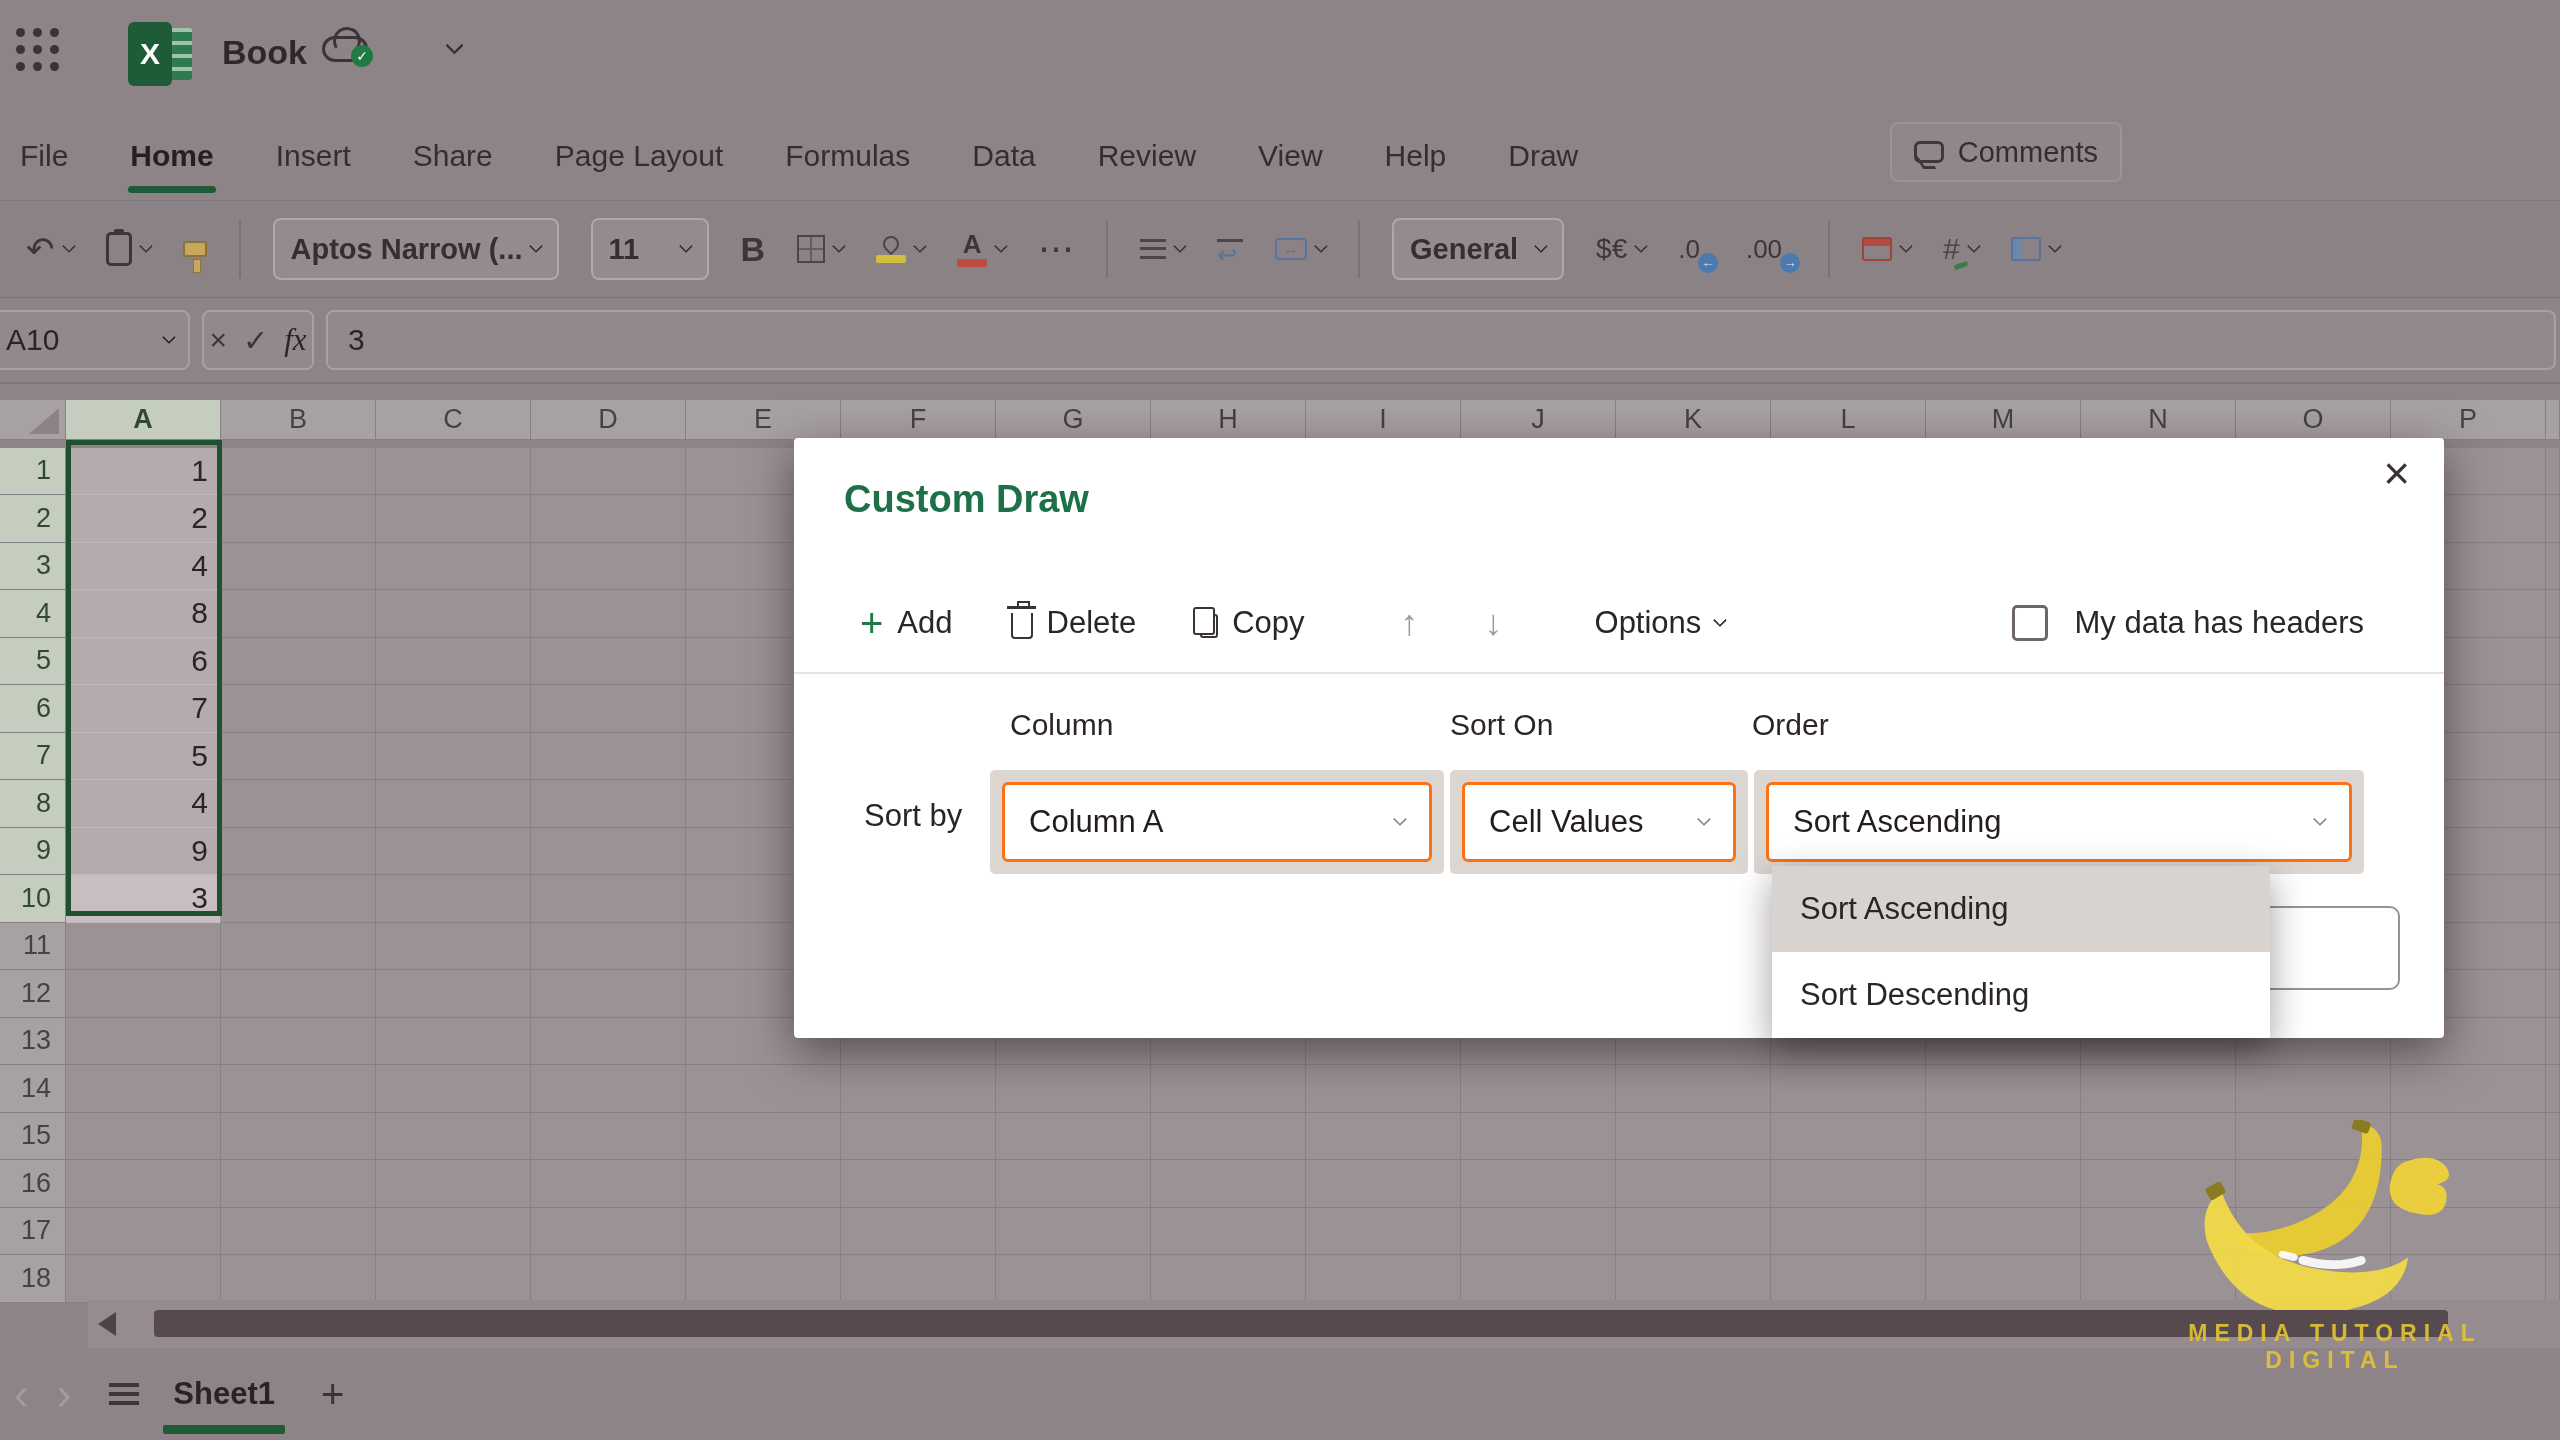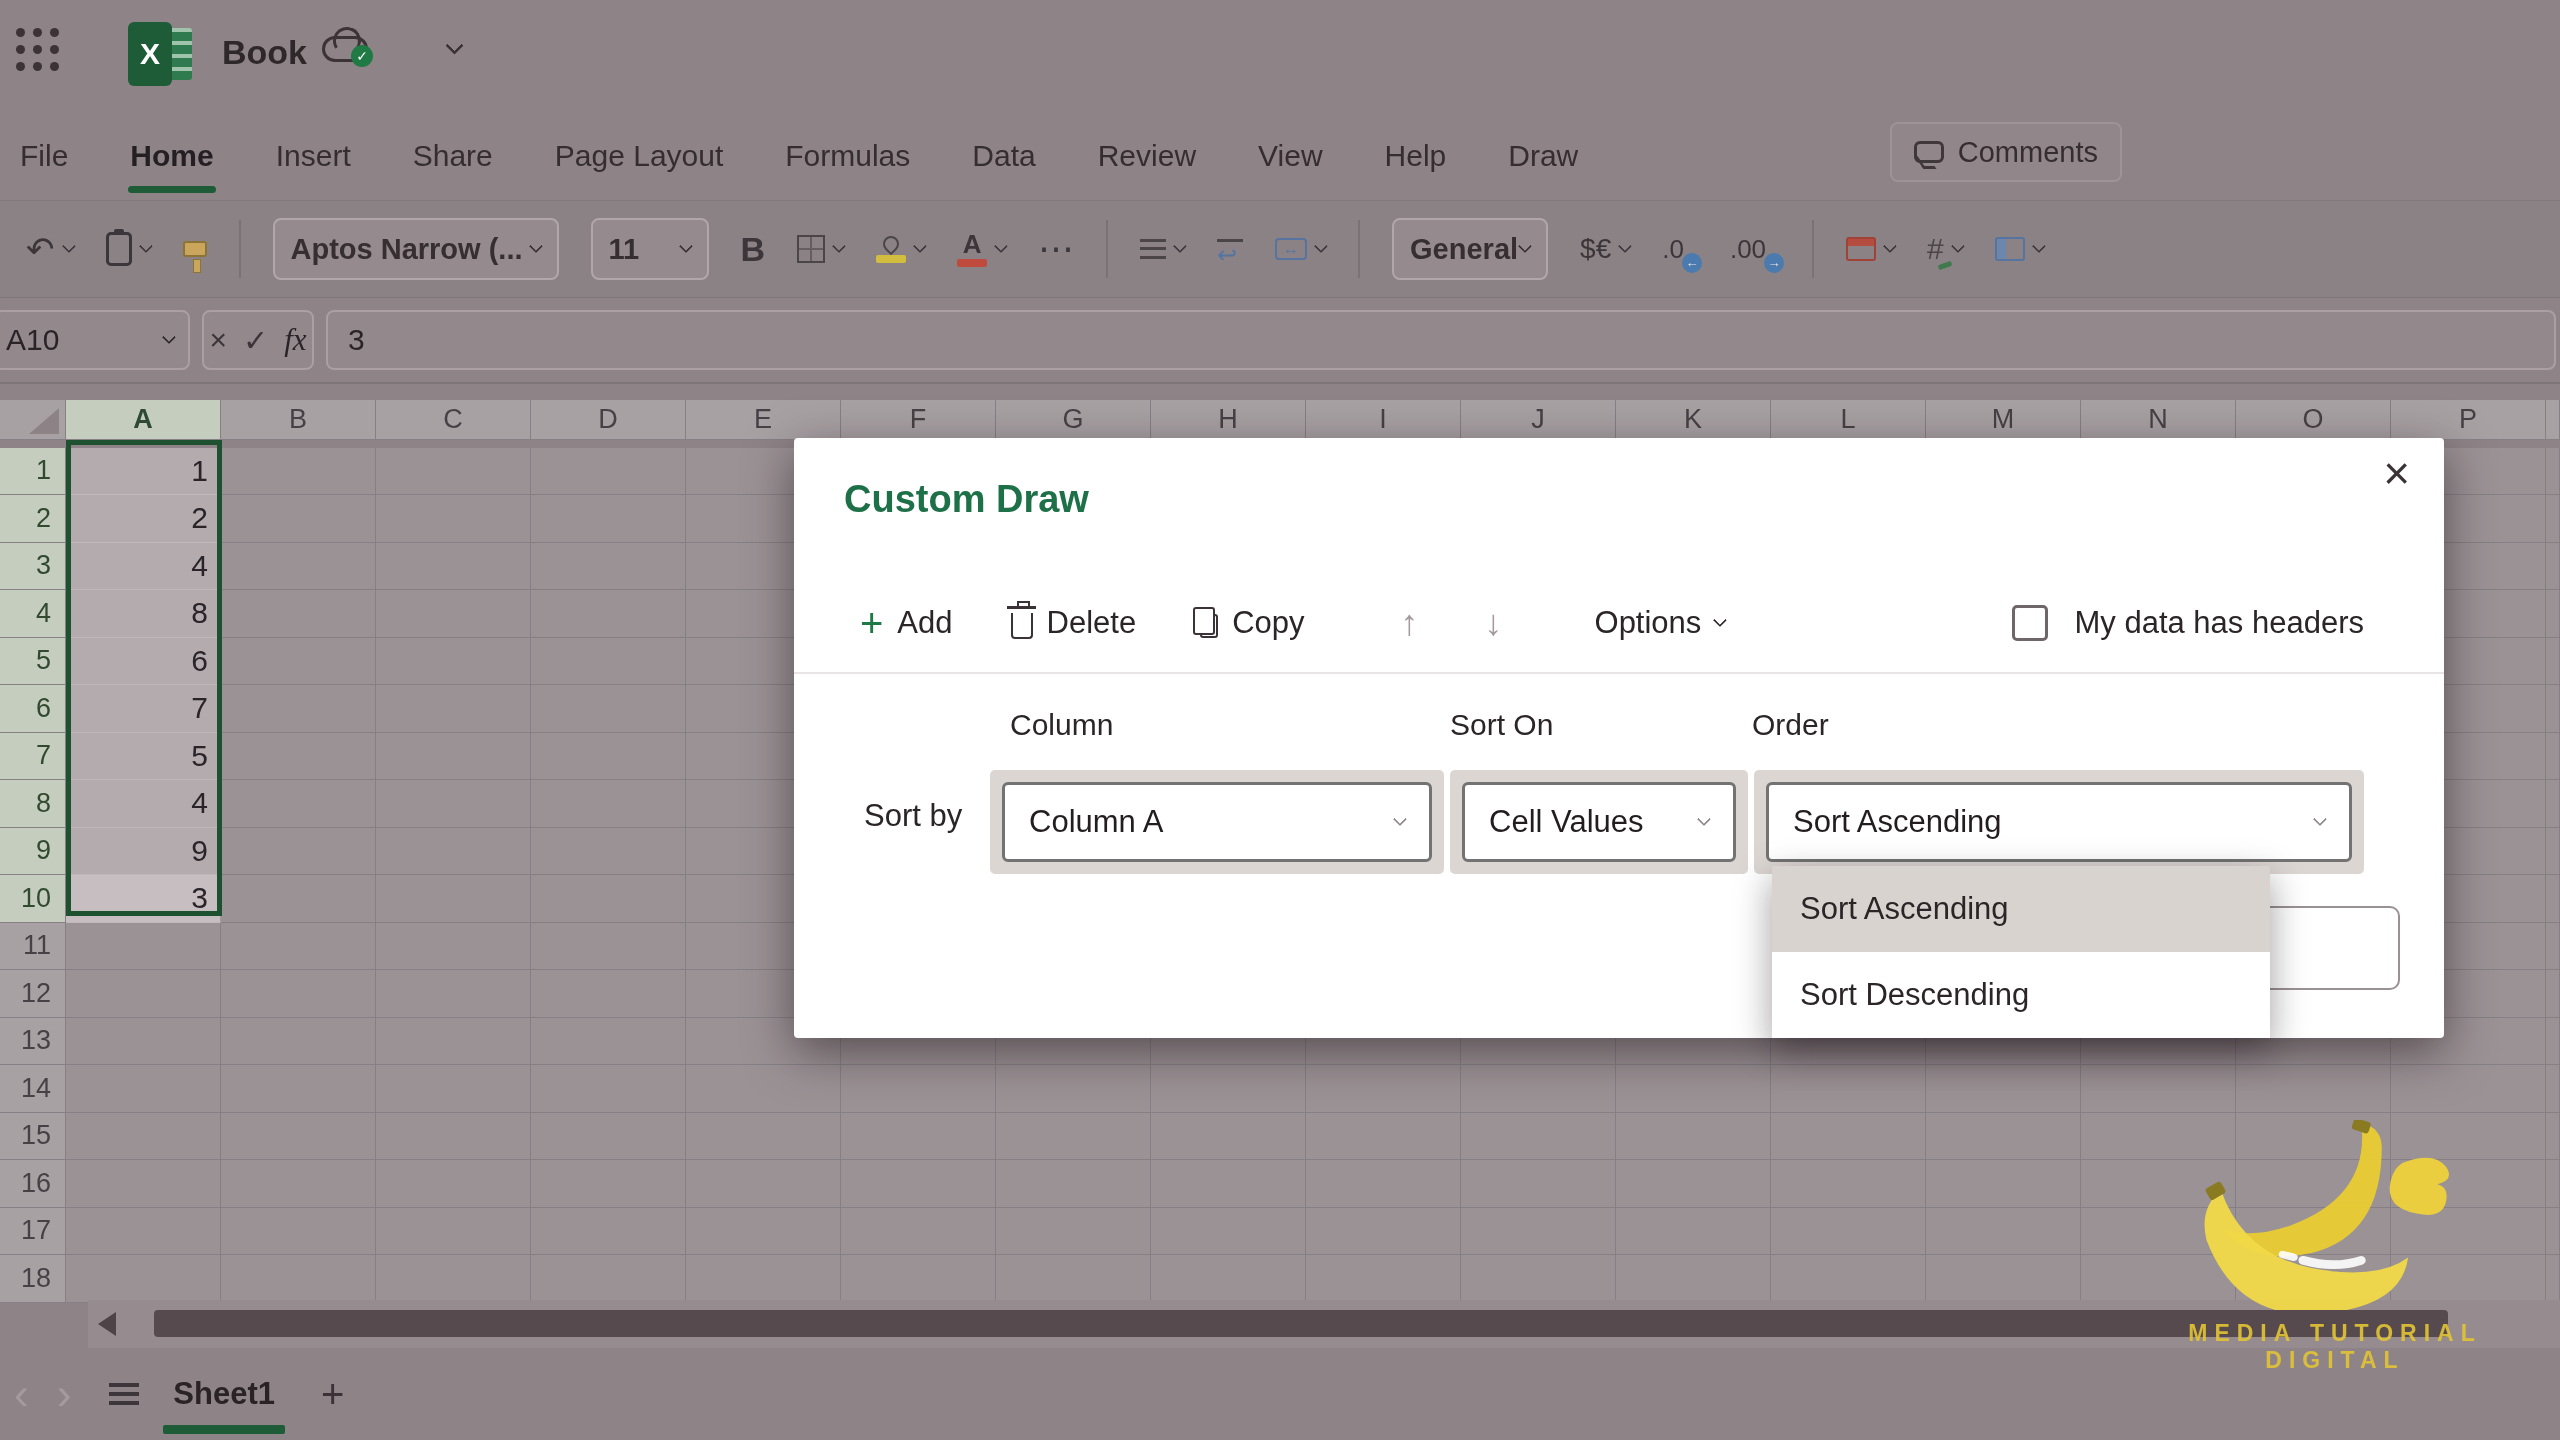--- a/index.html
+++ b/index.html
@@ -116,21 +116,21 @@
   .trash-icon::before { content:""; position:absolute; left:-6px; top:-7px; width:29px; height:3px; background:#3a3236; }
   .trash-icon::after { content:""; position:absolute; left:4px; top:-12px; width:9px; height:4px; border:2px solid #3a3236; border-bottom:none; }
   .copy-icon { width:18px; height:24px; border:2.5px solid #3a3236; border-radius:3px; position:relative; margin:6px 0 0 6px; }
   .copy-icon::before { content:""; position:absolute; left:-9px; top:-9px; width:18px; height:24px; border:2.5px solid #3a3236; border-radius:3px; background:#fff; }
   .arrow-dim { font-size:36px; color:#a39a9d; line-height:1; }
   .checkbox { width:36px; height:36px; border:3px solid #6f6669; border-radius:5px; background:#fff; }
   .dlg-divider { position:absolute; left:0; right:0; top:234px; height:2px; background:#e8e3e5; }
   .dlg-label { position:absolute; top:270px; font-size:30px; color:#2b2528; }
   .sortby { position:absolute; left:70px; top:360px; font-size:31px; }
   .cbwrap { position:absolute; top:332px; background:#dcd6d3; border-radius:5px; padding:12px; }
-  .combobox { height:80px; background:#fff; border:3px solid #737373; border-radius:6px; display:flex; align-items:center; justify-content:space-between; padding:0 24px; font-size:31px; color:#231d20; }
+  .combobox { height:80px; background:#fff; border:3px solid #f97316; border-radius:6px; display:flex; align-items:center; justify-content:space-between; padding:0 24px; font-size:31px; color:#231d20; }
   .obscured-btn { position:absolute; left:1446px; top:468px; width:160px; height:84px; border:2.5px solid #9a9194; border-radius:10px; background:#fff; z-index:11; }
   .listbox { position:absolute; left:978px; top:428px; width:498px; height:172px; background:#fff; box-shadow:0 12px 34px rgba(20,10,14,.4); z-index:12; display:flex; flex-direction:column; }
   .opt { flex:1; display:flex; align-items:center; padding-left:28px; font-size:31px; color:#2b2528; }
   .opt.hl { background:#d9d3d0; }
 
   
   .watermark { position:absolute; left:2120px; top:1120px; width:430px; z-index:20; text-align:center; }
   .wm-brand { font-size:58px; font-weight:bold; letter-spacing:9px; color:#e8ca2e; opacity:.95; text-shadow:0 0 3px rgba(90,70,10,.25); }
   .wm-tag { margin-top:10px; font-size:23px; font-weight:bold; letter-spacing:7px; color:#e3c434; opacity:.9; }
 </style>
@@ -225,21 +225,21 @@
         <span class="ret">↩</span>
       </span>
     </div>
   <div class="ritem">
       <span class="merge-icon">
         <span>↔</span>
       </span>
       <span class="chev chev-sm"></span>
     </div>
   <div class="vdiv"></div>
-  <div class="rbox" style="width:156px">
+  <div class="rbox" style="width:172px">
       <span>General</span>
       <span class="chev chev-sm"></span>
     </div>
   <div class="ritem">
       <span class="glyph" style="font-size:28px">$€</span>
       <span class="chev chev-sm"></span>
     </div>
   <div class="ritem">
       <span class="dec-icon"><span>.0</span><span class="circ">←</span></span>
     </div>

